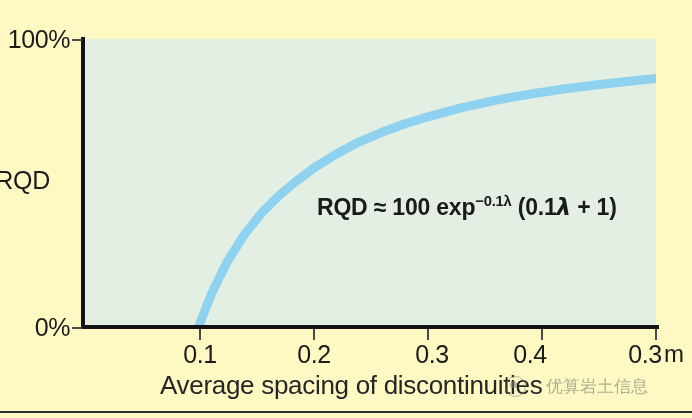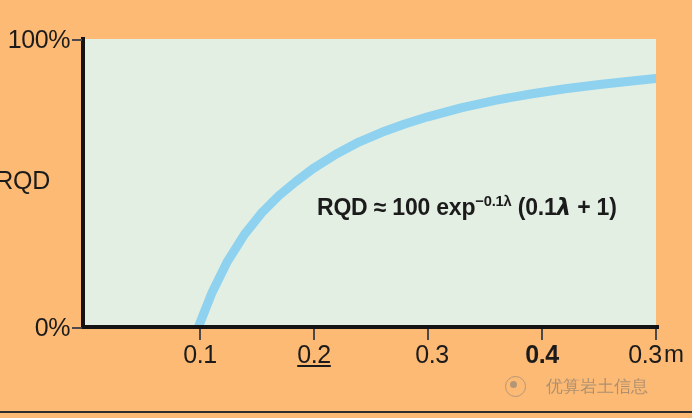--- a/index.html
+++ b/index.html
@@ -14,21 +14,21 @@
     overflow: hidden;
     font-family: "Liberation Sans", "DejaVu Sans", sans-serif;
     color: #1b1b1b;
   }
 
   #figure {
     position: absolute;
     left: 0; top: 0;
     width: 692px;
     height: 418px;
-    background: #fdba74;
+    background: #fef9c3;
   }
 
   
   .plot-area {
     position: absolute;
     left: 84px;
     top: 39px;
     width: 572px;
     height: 288px;
     background: #e4efe3;
@@ -237,26 +237,27 @@
 
   <div class="axis-title-y">RQD</div>
 
   <div class="tick-x" style="left:199px;"></div>
   <div class="tick-x" style="left:313px;"></div>
   <div class="tick-x" style="left:427px;"></div>
   <div class="tick-x" style="left:541px;"></div>
   <div class="tick-x" style="left:655px;"></div>
 
   <div class="xlabel" style="left:200px;text-align:center;">0.1</div>
-  <div class="xlabel" style="left:314px;text-decoration:underline;">0.2</div>
+  <div class="xlabel" style="left:314px;">0.2</div>
   <div class="xlabel" style="left:432px;">0.3</div>
-  <div class="xlabel" style="left:542px;font-weight:bold;">0.4</div>
+  <div class="xlabel" style="left:530px;">0.4</div>
   <div class="xlabel" style="left:645px;">0.3</div>
   <div class="xunit">m</div>
 
+  <div class="axis-title-x">Average spacing of discontinuities</div>
 
   <div class="equation"><span>RQD ≈ 100 exp</span><sup>−0.1λ</sup><span> (0.1</span><span class="lam">λ</span><span> + 1)</span></div>
 
   <div class="watermark">
     <div class="wm-logo"></div>
     <div class="wm-text">优算岩土信息</div>
   </div>
 
   <div class="bottom-rule"></div>
 

